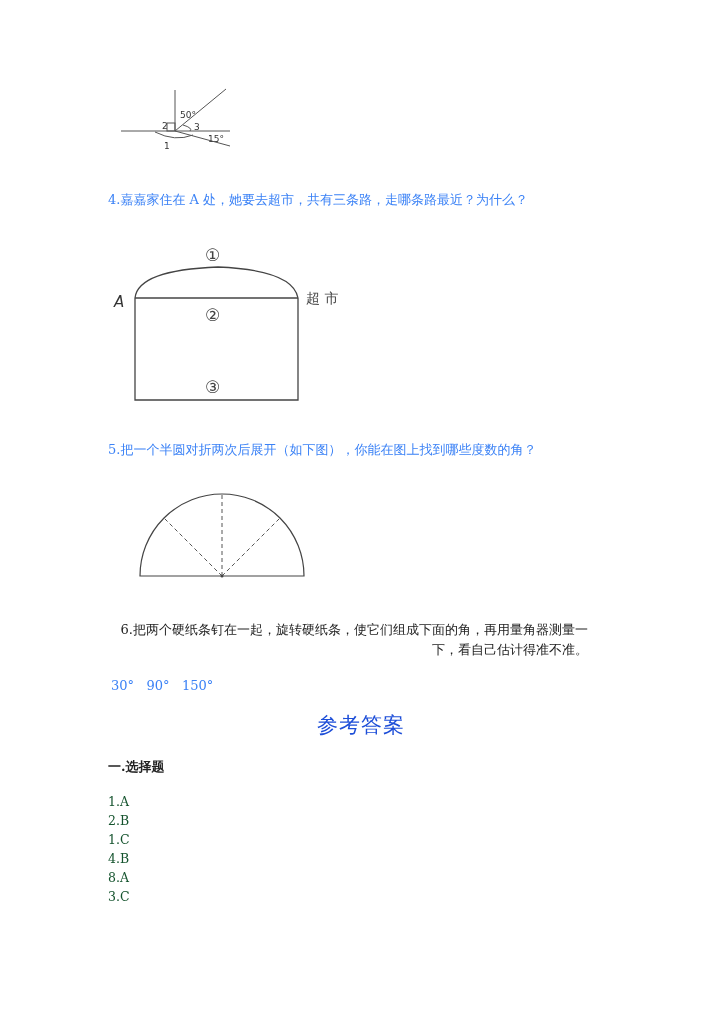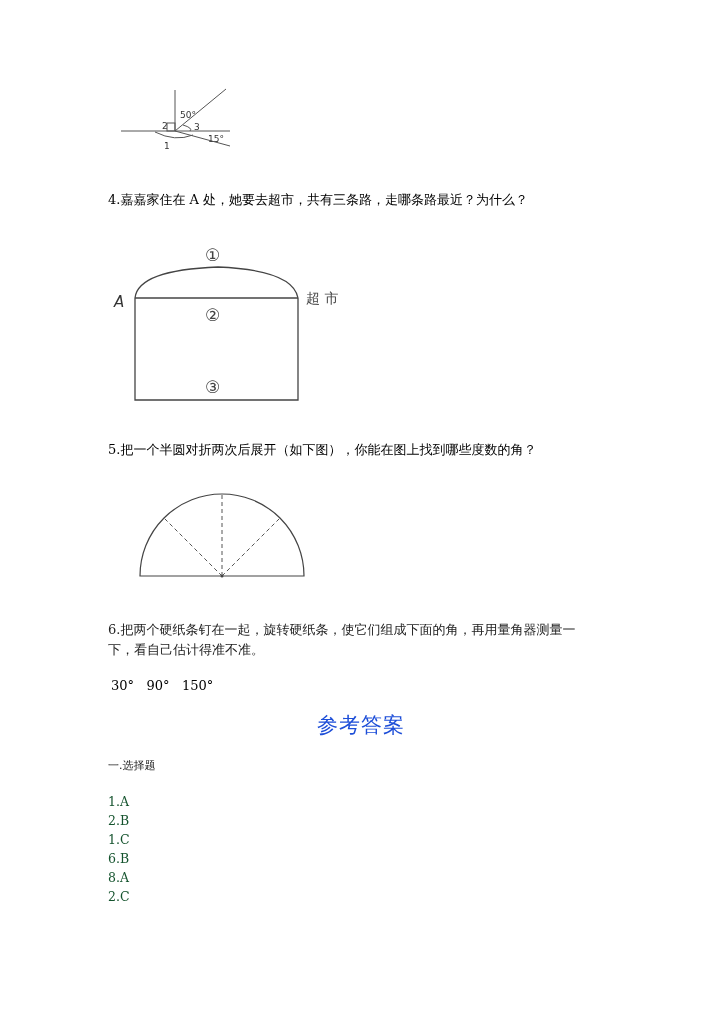--- a/index.html
+++ b/index.html
@@ -12,38 +12,38 @@
       height: 1018px;
       position: relative;
       overflow: hidden;
       font-family: "DejaVu Serif", "Liberation Serif", serif;
       color: #222222;
     }
     .abs { position: absolute; }
     .q-text {
       font-size: 13px;
       line-height: 20px;
-      color: #000000;
+      color: #3b82f6;
       white-space: nowrap;
     }
     .q6-text {
       font-size: 13px;
       line-height: 20px;
       width: 480px;
       white-space: normal;
       color: #222;
     }
     .answer-title {
       font-size: 21px;
       color: #1d4ed8;
       letter-spacing: 1px;
     }
     .section-title {
-      font-size: 11px;
-      font-weight: normal;
+      font-size: 13px;
+      font-weight: bold;
       color: #222;
     }
     .answer-item {
       font-size: 12.5px;
       line-height: 19px;
       color: #14532d;
     }
     svg text {
       font-family: "DejaVu Sans", "Liberation Sans", sans-serif;
     }
@@ -106,26 +106,26 @@
     </g>
     <g stroke="#555" stroke-width="1" fill="none" stroke-dasharray="4,3">
       <line x1="87" y1="88" x2="87" y2="6"></line>
       <line x1="87" y1="88" x2="29" y2="30"></line>
       <line x1="87" y1="88" x2="145" y2="30"></line>
     </g>
     <circle cx="87" cy="88" r="1.5" fill="#444"></circle>
   </svg>
 </div>
 
-<div class="abs q6-text" style="left:108px; top:620px;">6.把两个硬纸条钉在一起，旋转硬纸条，使它们组成下面的角，再用量角器测量一下，看自己估计得准不准。</div>
+<div class="abs q6-text" style="left:108px; top:620px;text-align:right;">6.把两个硬纸条钉在一起，旋转硬纸条，使它们组成下面的角，再用量角器测量一下，看自己估计得准不准。</div>
 <div class="abs q-text" style="left:111px; top:676px; white-space:pre;">30°   90°   150°</div>
 
 <div class="abs answer-title" style="left:317px; top:711px;">参考答案</div>
 <div class="abs section-title" style="left:108px; top:758px;">一.选择题</div>
 
 <div class="abs" style="left:108px; top:792px;">
   <div class="answer-item">1.A</div>
   <div class="answer-item">2.B</div>
   <div class="answer-item">1.C</div>
-  <div class="answer-item">6.B</div>
+  <div class="answer-item">4.B</div>
   <div class="answer-item">8.A</div>
-  <div class="answer-item">2.C</div>
+  <div class="answer-item">3.C</div>
 </div>
 
 </body></html>

